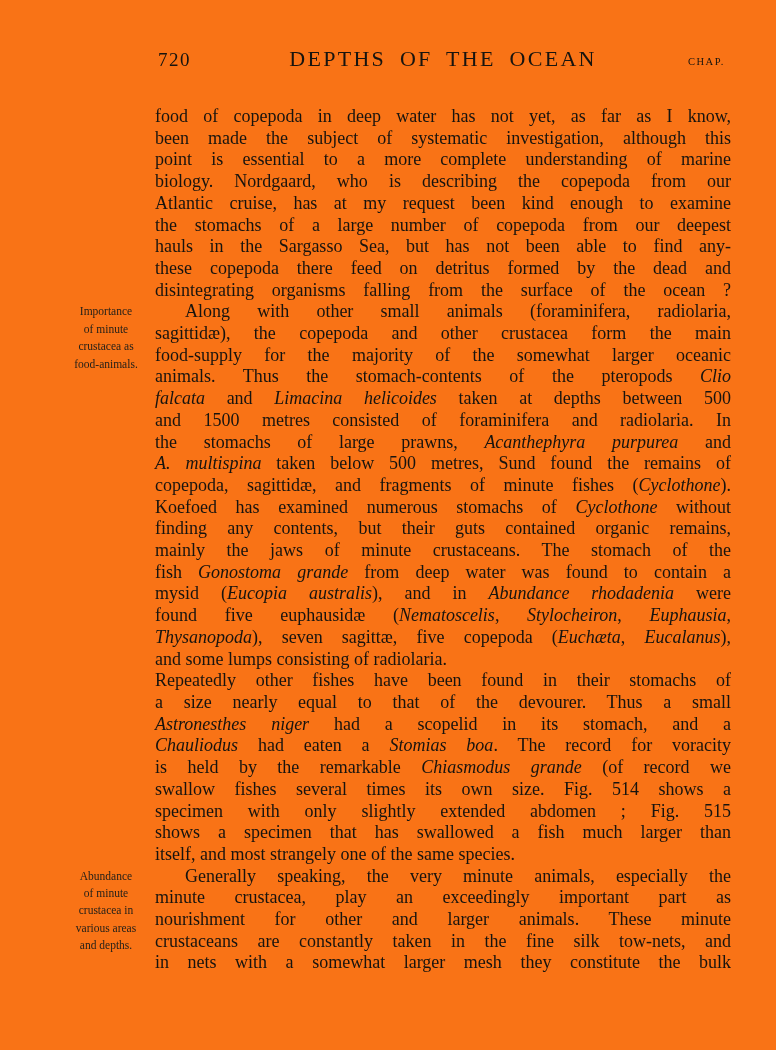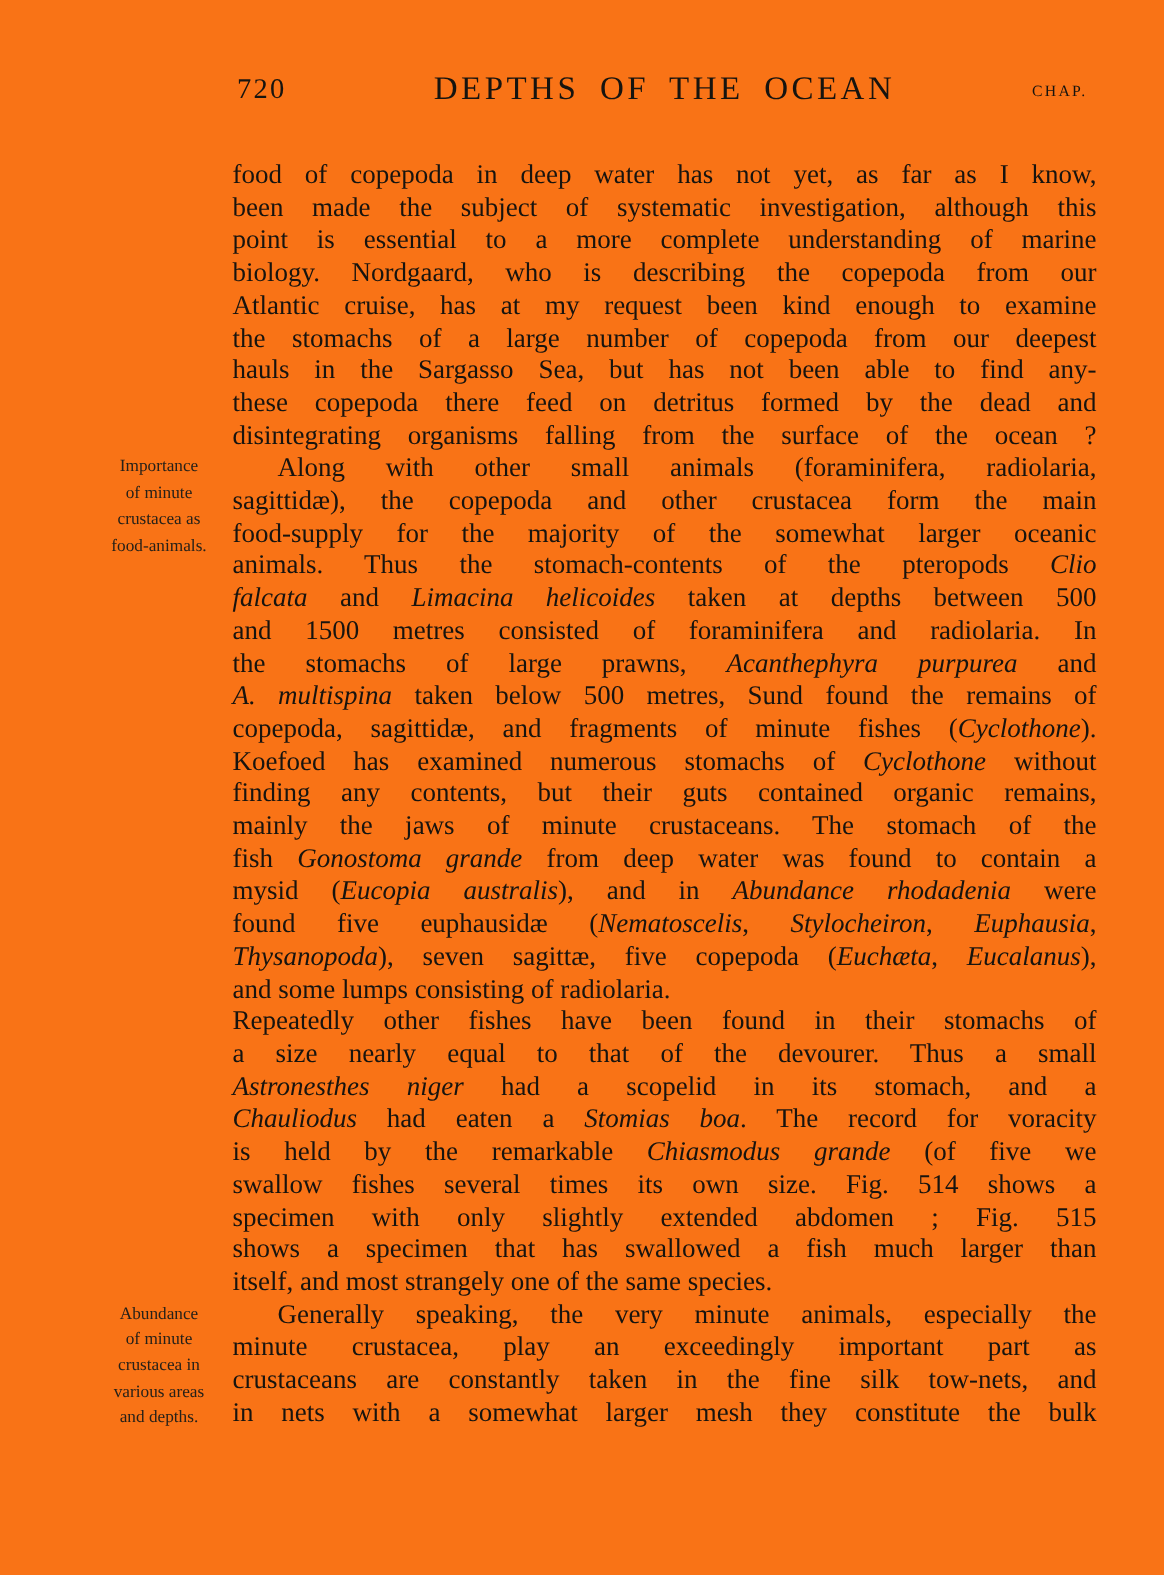--- a/index.html
+++ b/index.html
@@ -115,31 +115,32 @@
         <div class="line"><span>mysid (</span><i>Eucopia australis</i><span>), and in </span><i>Abundance rhodadenia</i><span> were</span></div>
         <div class="line"><span>found five euphausidæ (</span><i>Nematoscelis</i><span>, </span><i>Stylocheiron</i><span>, </span><i>Euphausia</i><span>,</span></div>
         <div class="line"><i>Thysanopoda</i><span>), seven sagittæ, five copepoda (</span><i>Euchæta</i><span>, </span><i>Eucalanus</i><span>),</span></div>
         <div class="line endline"><span>and some lumps consisting of radiolaria.</span></div>
       </div>
       <div class="paragraph">
         <div class="line"><span>Repeatedly other fishes have been found in their stomachs of</span></div>
         <div class="line"><span>a size nearly equal to that of the devourer.  Thus a small</span></div>
         <div class="line"><i>Astronesthes niger</i><span> had a scopelid in its stomach, and a</span></div>
         <div class="line"><i>Chauliodus</i><span> had eaten a </span><i>Stomias boa</i><span>.  The record for voracity</span></div>
-        <div class="line"><span>is held by the remarkable </span><i>Chiasmodus grande</i><span> (of five we</span></div>
+        <div class="line"><span>is held by the remarkable </span><i>Chiasmodus grande</i><span> (of record we</span></div>
         <div class="line"><span>swallow fishes several times its own size.  Fig. 514 shows a</span></div>
         <div class="line"><span>specimen with only slightly extended abdomen ; Fig. 515</span></div>
         <div class="line"><span>shows a specimen that has swallowed a fish much larger than</span></div>
         <div class="line endline"><span>itself, and most strangely one of the same species.</span></div>
       </div>
       <div class="paragraph">
         <div class="margin-note">Abundance
 of minute
 crustacea in
 various areas
 and depths.</div>
         <div class="line indent"><span>Generally speaking, the very minute animals, especially the</span></div>
         <div class="line"><span>minute crustacea, play an exceedingly important part as</span></div>
+        <div class="line"><span>nourishment for other and larger animals.  These minute</span></div>
         <div class="line"><span>crustaceans are constantly taken in the fine silk tow-nets, and</span></div>
         <div class="line"><span>in nets with a somewhat larger mesh they constitute the bulk</span></div>
       </div>
     </div>
 </div>
 
 </body></html>

